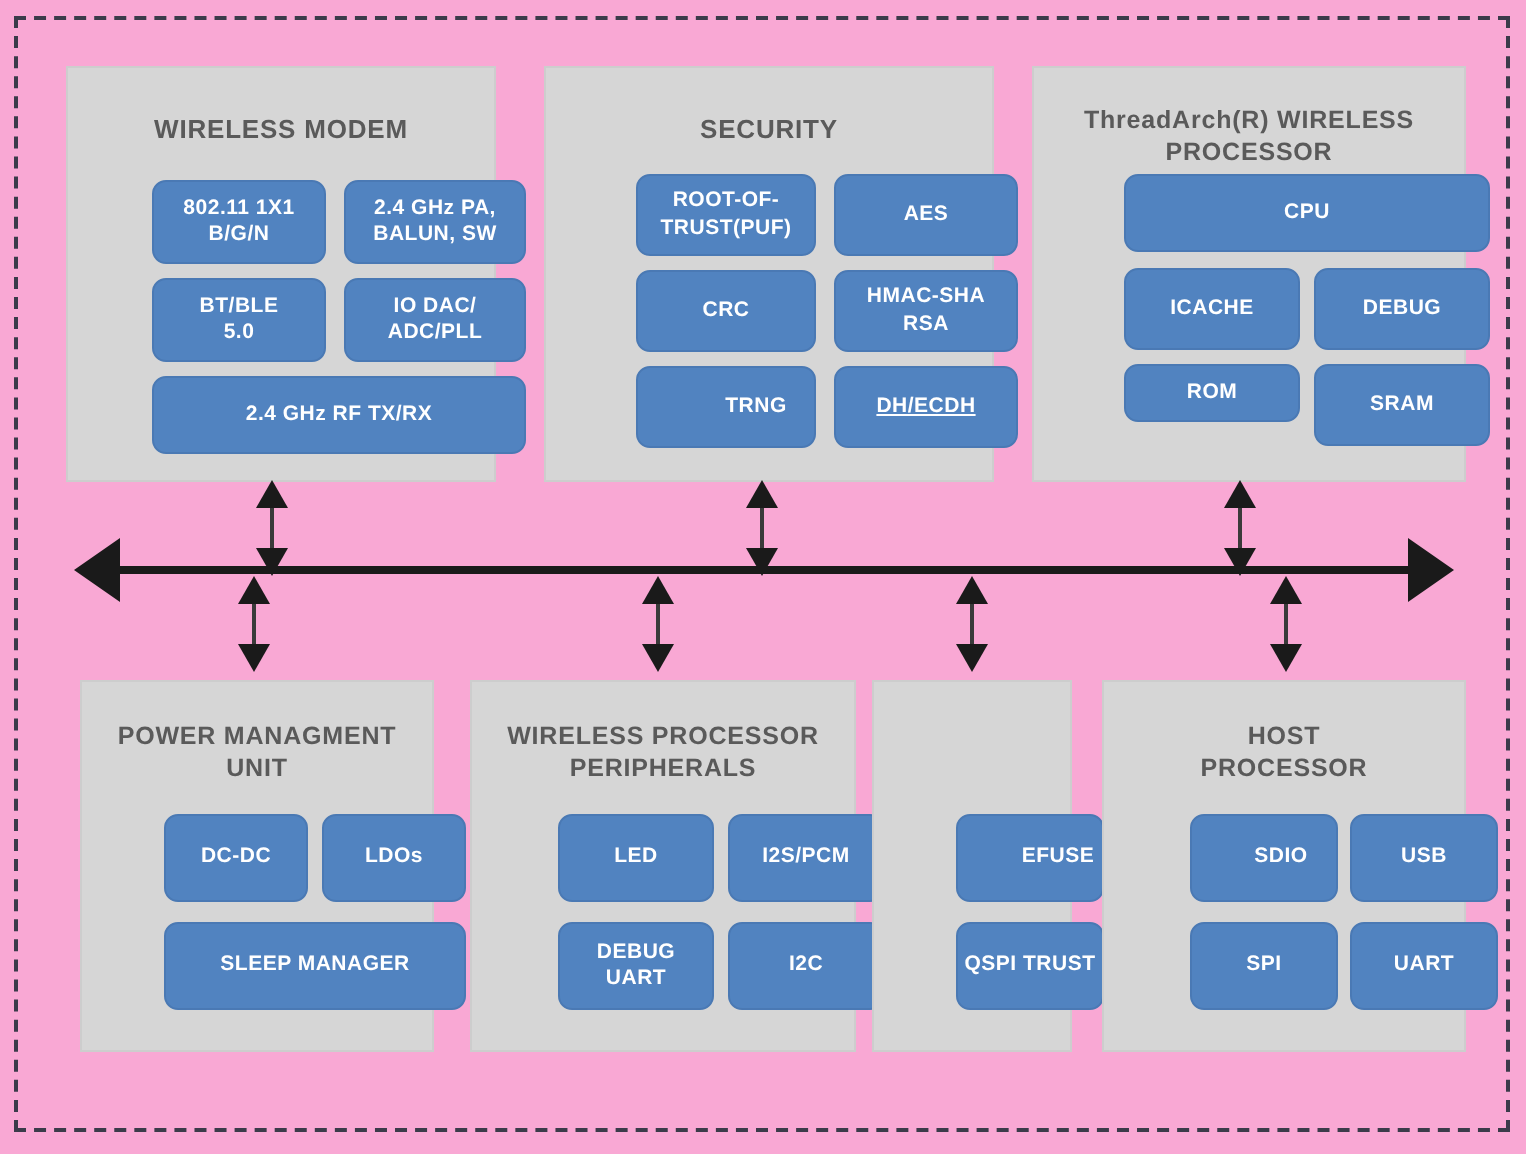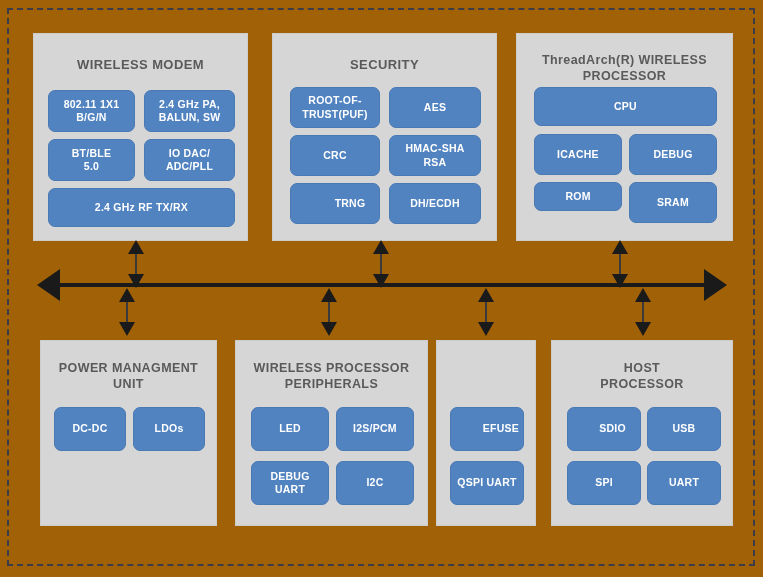--- a/index.html
+++ b/index.html
@@ -5,21 +5,21 @@
 <style>
   html, body {
     margin: 0;
     padding: 0;
     background: #ffffff;
   }
   #canvas {
     position: relative;
     width: 763px;
     height: 577px;
-    background: #a16207;
+    background: #f9a8d4;
     font-family: "Liberation Sans", sans-serif;
     overflow: hidden;
   }
   
   #chip-boundary {
     position: absolute;
     left: 7px;
     top: 8px;
     width: 748px;
     height: 558px;
@@ -54,20 +54,21 @@
     color: #ffffff;
     font-weight: bold;
     font-size: 10.5px;
     letter-spacing: 0.25px;
     line-height: 1.25;
     display: flex;
     align-items: center;
     justify-content: center;
     text-align: center;
     padding: 1px 2px;
+    margin-left: 28px;
   }
   
   #bus {
     position: absolute;
     left: 30px;
     top: 262px;
     width: 704px;
     height: 46px;
     pointer-events: none;
   }
@@ -112,21 +113,21 @@
     </div>
     <div class="blk" style="left:17px; top:101px; width:90px; height:41px;">
       <span>CRC</span>
     </div>
     <div class="blk" style="left:116px; top:101px; width:92px; height:41px;">
       <span><span>HMAC-SHA</span><br><span>RSA</span></span>
     </div>
     <div class="blk" style="left:17px; top:149px; width:90px; height:41px;padding-left:32px;">
       <span>TRNG</span>
     </div>
-    <div class="blk" style="left:116px; top:149px; width:92px; height:41px;">
+    <div class="blk" style="left:116px; top:149px; width:92px; height:41px;text-decoration:underline;">
       <span>DH/ECDH</span>
     </div>
   </div>
 
   <div class="panel" style="left:516px; top:33px; width:217px; height:208px;">
     <div class="panel-title" style="top:18px; font-size:12.5px;">
       <span>ThreadArch(R) WIRELESS</span><br><span>PROCESSOR</span>
     </div>
     <div class="blk" style="left:17px; top:100px; width:88px; height:41px;">
       <span>ICACHE</span>
@@ -191,20 +192,23 @@
   <div class="panel" style="left:40px; top:340px; width:177px; height:186px;">
     <div class="panel-title" style="top:19px; font-size:12.5px;">
       <span>POWER MANAGMENT</span><br><span>UNIT</span>
     </div>
     <div class="blk" style="left:13px; top:66px; width:72px; height:44px;">
       <span>DC-DC</span>
     </div>
     <div class="blk" style="left:92px; top:66px; width:72px; height:44px;">
       <span>LDOs</span>
     </div>
+    <div class="blk" style="left:13px; top:120px; width:151px; height:44px;">
+      <span>SLEEP MANAGER</span>
+    </div>
   </div>
 
   <div class="panel" style="left:235px; top:340px; width:193px; height:186px;">
     <div class="panel-title" style="top:19px; font-size:12.5px;">
       <span>WIRELESS PROCESSOR</span><br><span>PERIPHERALS</span>
     </div>
     <div class="blk" style="left:15px; top:66px; width:78px; height:44px;">
       <span>LED</span>
     </div>
     <div class="blk" style="left:100px; top:66px; width:78px; height:44px;">
@@ -216,21 +220,21 @@
     <div class="blk" style="left:100px; top:120px; width:78px; height:44px;">
       <span>I2C</span>
     </div>
   </div>
 
   <div class="panel" style="left:436px; top:340px; width:100px; height:186px;">
     <div class="blk" style="left:13px; top:66px; width:74px; height:44px;padding-left:30px;">
       <span>EFUSE</span>
     </div>
     <div class="blk" style="left:13px; top:120px; width:74px; height:44px;">
-      <span>QSPI UART</span>
+      <span>QSPI TRUST</span>
     </div>
   </div>
 
   <div class="panel" style="left:551px; top:340px; width:182px; height:186px;">
     <div class="panel-title" style="top:19px; font-size:12.5px;">
       <span>HOST</span><br><span>PROCESSOR</span>
     </div>
     <div class="blk" style="left:15px; top:66px; width:74px; height:44px;padding-left:19px;">
       <span>SDIO</span>
     </div>

